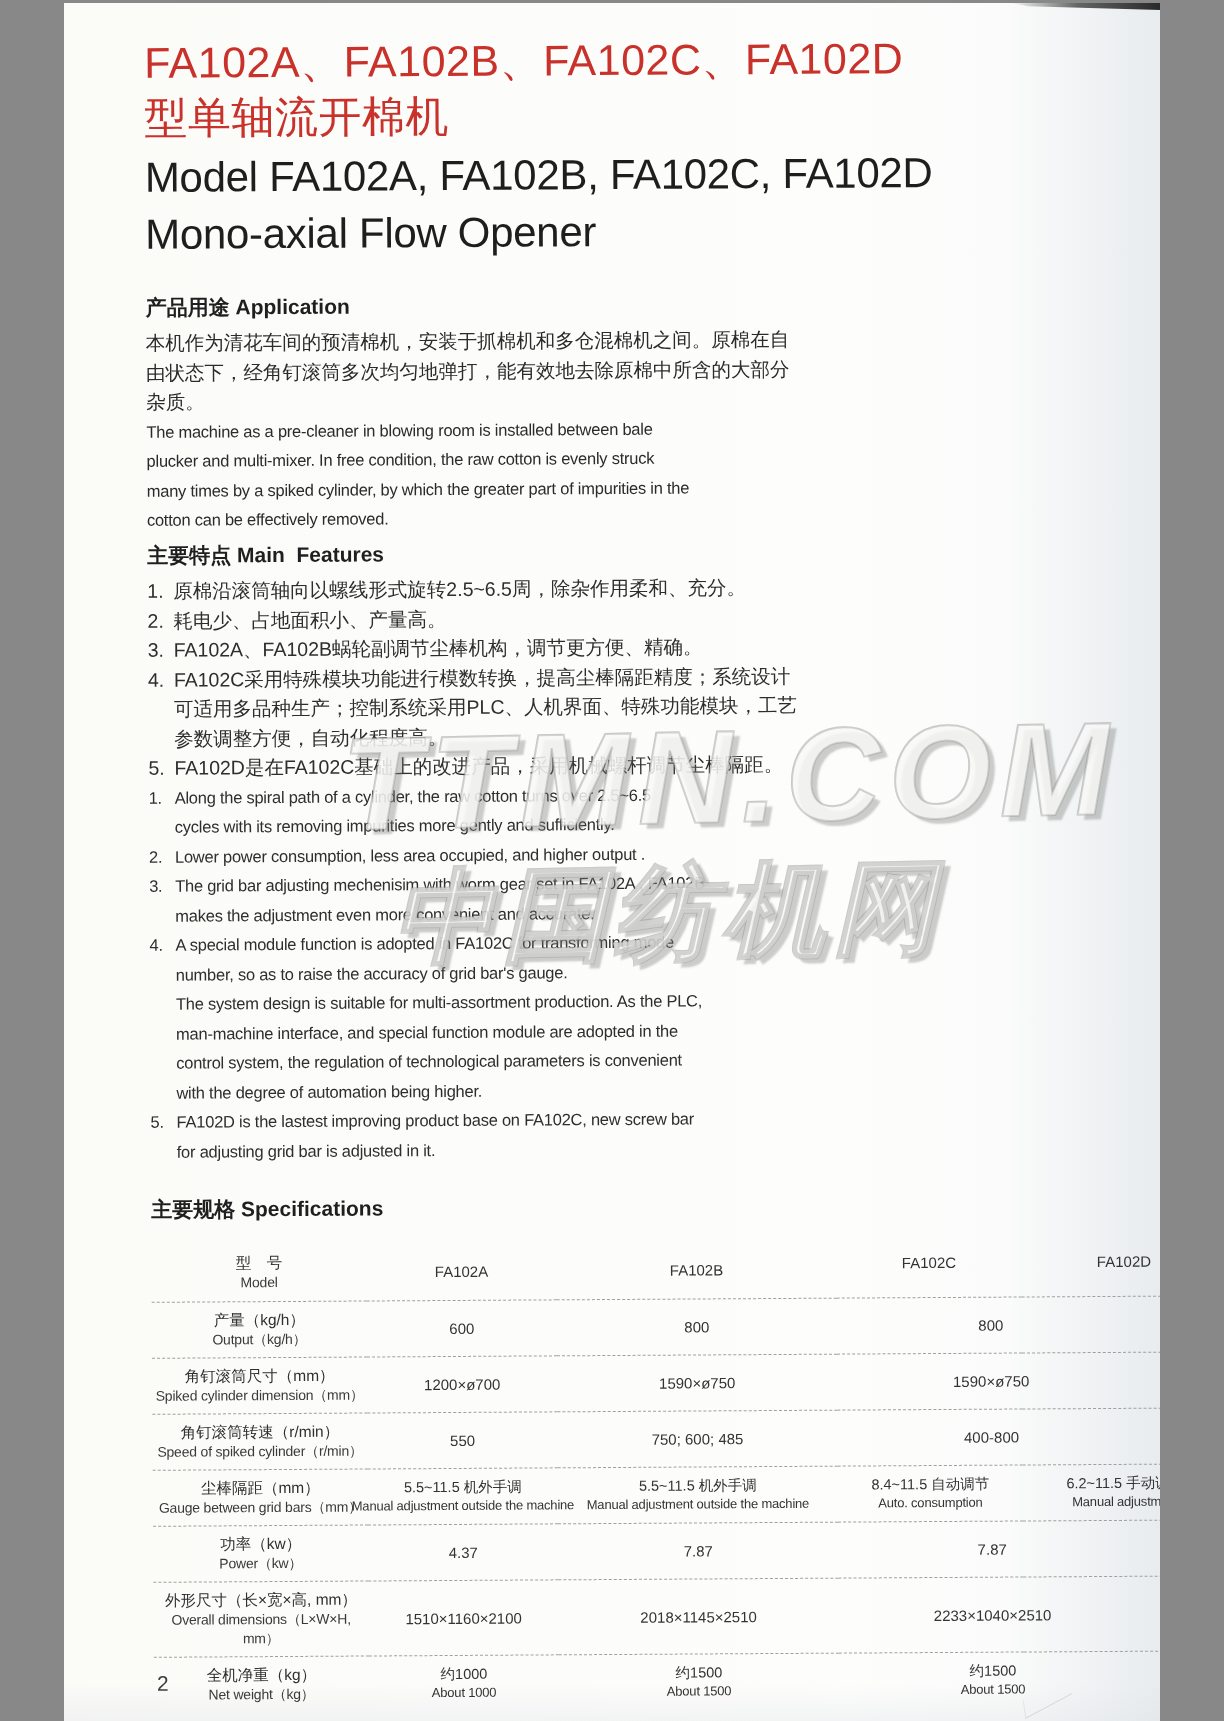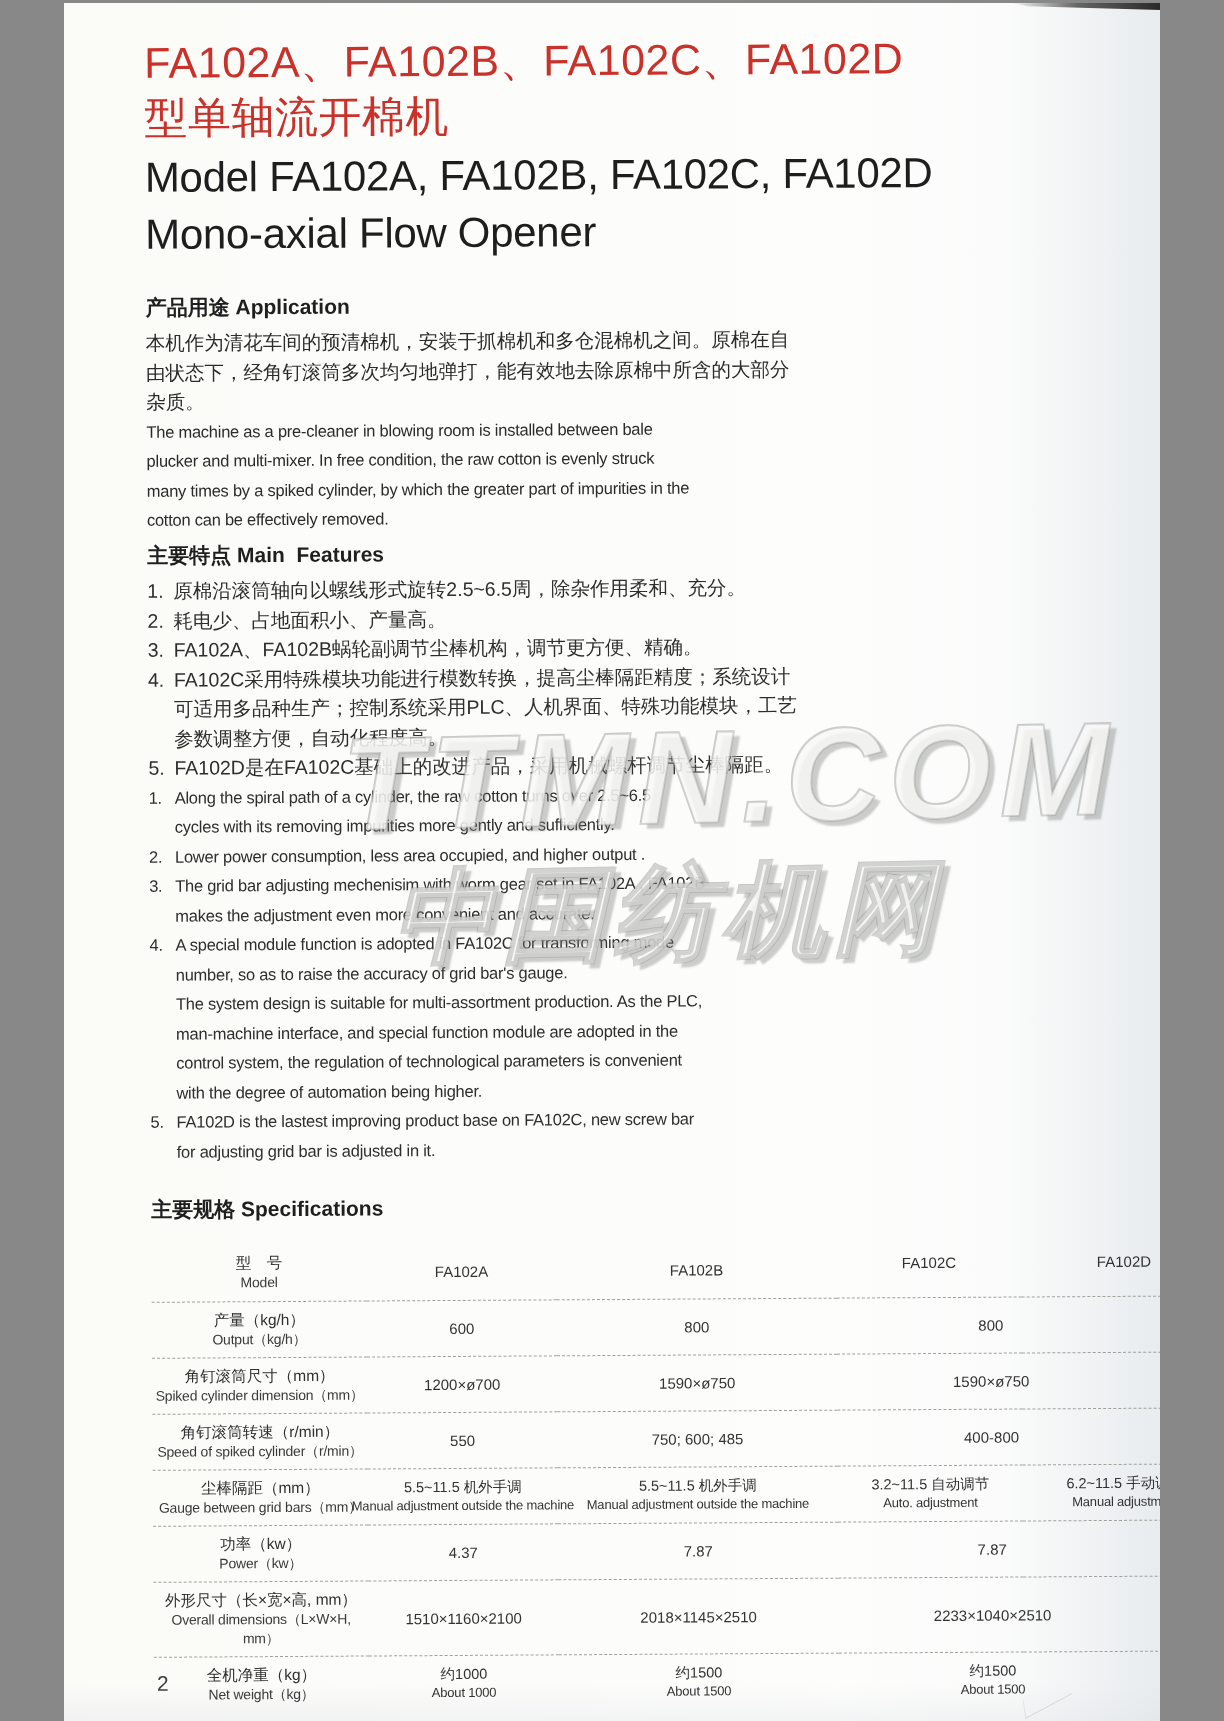--- a/index.html
+++ b/index.html
@@ -226,22 +226,22 @@
               </div>
             </td>
             <td class="two">
               <div class="fxc">
                 <span class="zh">5.5~11.5 机外手调</span>
                 <span class="en">Manual adjustment outside the machine</span>
               </div>
             </td>
             <td class="two">
               <div class="fxc">
-                <span class="zh">3.2~11.5 自动调节</span>
-                <span class="en">Auto. adjustment</span>
+                <span class="zh">8.4~11.5 自动调节</span>
+                <span class="en">Auto. consumption</span>
               </div>
             </td>
             <td class="two">
               <div class="fxc">
                 <span class="zh">6.2~11.5 手动调节</span>
                 <span class="en">Manual adjustment</span>
               </div>
             </td>
           </tr>
 

